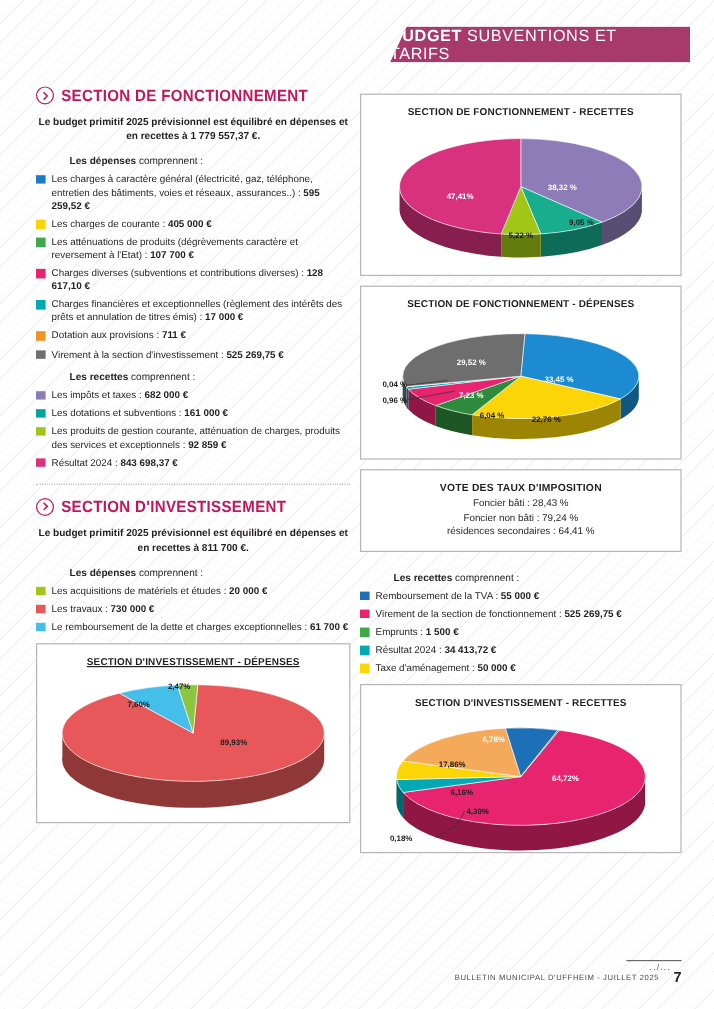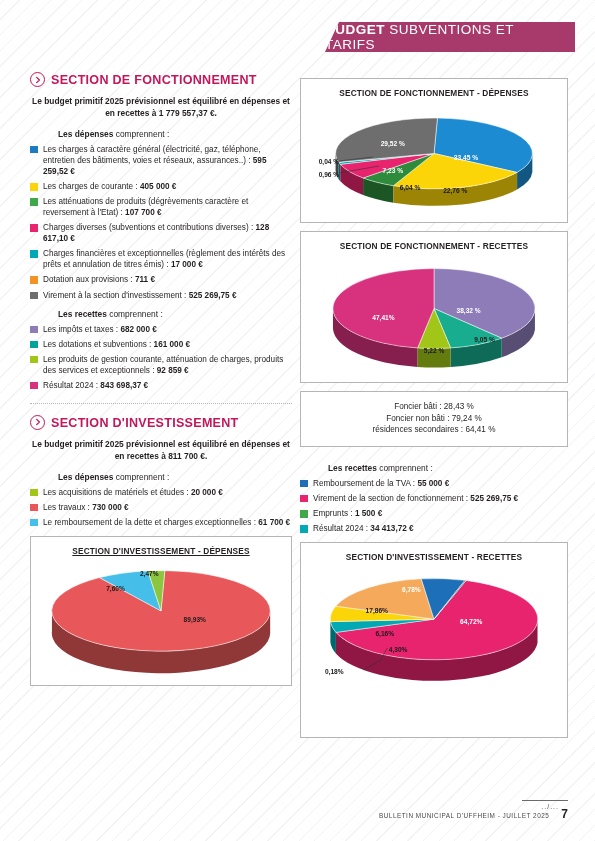--- a/index.html
+++ b/index.html
@@ -185,20 +185,40 @@
           <path d="M 130 54.9 L 116.89619409320346 14.930914471530635 A 109.2 40.260000000000005 0 0 1 133.81102503991323 14.664525304211203 Z" fill="#8CC63F" stroke="#ffffff" stroke-width="0.5"></path>
         </svg>
         <div class="plabel k" style="left: 163.8px; top: 63.44px; transform: translate(-50%, -50%);">89,93%</div>
         <div class="plabel k" style="left: 84.5px; top: 31.72px; transform: translate(-50%, -50%);">7,60%</div>
         <div class="plabel k" style="left: 118.3px; top: 17.08px; transform: translate(-50%, -50%);">2,47%</div>
       </div>
   </div>
 </div>
 
 <div class="colR">
+
+  <div class="chartbox" style="height:152px;">
+    <div class="ctitle">SECTION DE FONCTIONNEMENT - RECETTES</div>
+    <div class="chartstage" id="stage-1" style="height:125px;">
+        <svg viewBox="0 0 266 125" preserveAspectRatio="none">
+          <path d="M 233.93040275206374 59.675421554972125 A 101.08 40 0 0 1 200.6986278856271 87.2033598085286 L 200.6986278856271 106.2033598085286 A 101.08 40 0 0 0 233.93040275206374 78.67542155497213 Z" fill="#584d72"></path>
+          <path d="M 116.62330343856064 96.9715174952731 A 101.08 40 0 0 1 31.96651907836744 58.71341106229829 L 31.96651907836744 77.71341106229829 A 101.08 40 0 0 0 116.62330343856064 115.9715174952731 Z" fill="#861f4e"></path>
+          <path d="M 200.6986278856271 87.2033598085286 A 101.08 40 0 0 1 149.62732990832367 96.95510510719649 L 149.62732990832367 115.95510510719649 A 101.08 40 0 0 0 200.6986278856271 106.2033598085286 Z" fill="#0e6b58"></path>
+          <path d="M 149.62732990832367 96.95510510719649 A 101.08 40 0 0 1 116.62330343856064 96.9715174952731 L 116.62330343856064 115.9715174952731 A 101.08 40 0 0 0 149.62732990832367 115.95510510719649 Z" fill="#647b0e"></path>
+          <path d="M 133 57.5 L 133 17.5 A 101.08 40 0 0 1 200.6986278856271 87.2033598085286 Z" fill="#8E7CB8" stroke="#ffffff" stroke-width="0.5"></path>
+          <path d="M 133 57.5 L 200.6986278856271 87.2033598085286 A 101.08 40 0 0 1 149.62732990832367 96.95510510719649 Z" fill="#17AD8E" stroke="#ffffff" stroke-width="0.5"></path>
+          <path d="M 133 57.5 L 149.62732990832367 96.95510510719649 A 101.08 40 0 0 1 116.62330343856064 96.9715174952731 Z" fill="#A2C617" stroke="#ffffff" stroke-width="0.5"></path>
+          <path d="M 133 57.5 L 116.62330343856064 96.9715174952731 A 101.08 40 0 0 1 132.99999999999997 17.5 Z" fill="#D8327E" stroke="#ffffff" stroke-width="0.5"></path>
+        </svg>
+        <div class="plabel w" style="left: 167.58px; top: 58.75px; transform: translate(-50%, -50%);">38,32 %</div>
+        <div class="plabel k" style="left: 183.54px; top: 87.5px; transform: translate(-50%, -50%);">9,05 %</div>
+        <div class="plabel k" style="left: 133px; top: 98.75px; transform: translate(-50%, -50%);">5,22 %</div>
+        <div class="plabel w" style="left: 82.46px; top: 66.25px; transform: translate(-50%, -50%);">47,41%</div>
+      </div>
+  </div>
 
   <div class="chartbox" style="height:145px;">
     <div class="ctitle">SECTION DE FONCTIONNEMENT - DÉPENSES</div>
     <div class="chartstage" id="stage-0" style="height:118px;">
         <svg viewBox="0 0 266 118" preserveAspectRatio="none">
           <path d="M 37.61760317099868 64.1870003220746 A 98.42 35.4 0 0 1 34.581736944435235 55.2496862698423 L 34.581736944435235 72.2496862698423 A 98.42 35.4 0 0 0 37.61760317099868 81.1870003220746 Z" fill="#444444"></path>
           <path d="M 37.678884003560526 64.27319663456166 A 98.42 35.4 0 0 1 37.61760317099868 64.1870003220746 L 37.61760317099868 81.1870003220746 A 98.42 35.4 0 0 0 37.678884003560526 81.27319663456166 Z" fill="#975b17"></path>
           <path d="M 39.32930699673713 66.32396067045373 A 98.42 35.4 0 0 1 37.678884003560526 64.27319663456166 L 37.678884003560526 81.27319663456166 A 98.42 35.4 0 0 0 39.32930699673713 83.32396067045373 Z" fill="#006970"></path>
           <path d="M 231.33967494945728 56.88992563908644 A 98.42 35.4 0 0 1 216.08034100339165 74.43870068843633 L 216.08034100339165 91.43870068843633 A 98.42 35.4 0 0 0 231.33967494945728 73.88992563908644 Z" fill="#125682"></path>
           <path d="M 62.08335958842186 80.00642472096376 A 98.42 35.4 0 0 1 39.32930699673713 66.32396067045373 L 39.32930699673713 83.32396067045373 A 98.42 35.4 0 0 0 62.08335958842186 97.00642472096376 Z" fill="#901644"></path>
@@ -217,57 +237,39 @@
         <div class="plabel w" style="left: 164.92px; top: 59px; transform: translate(-50%, -50%);">33,45 %</div>
         <div class="plabel k" style="left: 154.28px; top: 92.04px; transform: translate(-50%, -50%);">22,76 %</div>
         <div class="plabel k" style="left: 109.06px; top: 88.5px; transform: translate(-50%, -50%);">6,04 %</div>
         <div class="plabel w" style="left: 91.77px; top: 71.98px; transform: translate(-50%, -50%);">7,23 %</div>
         <div class="plabel k" style="left: 27.93px; top: 75.52px; transform: translate(-50%, -50%);">0,96 %</div>
         <div class="plabel k" style="left: 27.93px; top: 62.54px; transform: translate(-50%, -50%);">0,04 %</div>
         <div class="plabel w" style="left: 91.77px; top: 44.84px; transform: translate(-50%, -50%);">29,52 %</div>
       </div>
   </div>
 
-  <div class="chartbox" style="height:152px;">
-    <div class="ctitle">SECTION DE FONCTIONNEMENT - RECETTES</div>
-    <div class="chartstage" id="stage-1" style="height:125px;">
-        <svg viewBox="0 0 266 125" preserveAspectRatio="none">
-          <path d="M 233.93040275206374 59.675421554972125 A 101.08 40 0 0 1 200.6986278856271 87.2033598085286 L 200.6986278856271 106.2033598085286 A 101.08 40 0 0 0 233.93040275206374 78.67542155497213 Z" fill="#584d72"></path>
-          <path d="M 116.62330343856064 96.9715174952731 A 101.08 40 0 0 1 31.96651907836744 58.71341106229829 L 31.96651907836744 77.71341106229829 A 101.08 40 0 0 0 116.62330343856064 115.9715174952731 Z" fill="#861f4e"></path>
-          <path d="M 200.6986278856271 87.2033598085286 A 101.08 40 0 0 1 149.62732990832367 96.95510510719649 L 149.62732990832367 115.95510510719649 A 101.08 40 0 0 0 200.6986278856271 106.2033598085286 Z" fill="#0e6b58"></path>
-          <path d="M 149.62732990832367 96.95510510719649 A 101.08 40 0 0 1 116.62330343856064 96.9715174952731 L 116.62330343856064 115.9715174952731 A 101.08 40 0 0 0 149.62732990832367 115.95510510719649 Z" fill="#647b0e"></path>
-          <path d="M 133 57.5 L 133 17.5 A 101.08 40 0 0 1 200.6986278856271 87.2033598085286 Z" fill="#8E7CB8" stroke="#ffffff" stroke-width="0.5"></path>
-          <path d="M 133 57.5 L 200.6986278856271 87.2033598085286 A 101.08 40 0 0 1 149.62732990832367 96.95510510719649 Z" fill="#17AD8E" stroke="#ffffff" stroke-width="0.5"></path>
-          <path d="M 133 57.5 L 149.62732990832367 96.95510510719649 A 101.08 40 0 0 1 116.62330343856064 96.9715174952731 Z" fill="#A2C617" stroke="#ffffff" stroke-width="0.5"></path>
-          <path d="M 133 57.5 L 116.62330343856064 96.9715174952731 A 101.08 40 0 0 1 132.99999999999997 17.5 Z" fill="#D8327E" stroke="#ffffff" stroke-width="0.5"></path>
-        </svg>
-        <div class="plabel w" style="left: 167.58px; top: 58.75px; transform: translate(-50%, -50%);">38,32 %</div>
-        <div class="plabel k" style="left: 183.54px; top: 87.5px; transform: translate(-50%, -50%);">9,05 %</div>
-        <div class="plabel k" style="left: 133px; top: 98.75px; transform: translate(-50%, -50%);">5,22 %</div>
-        <div class="plabel w" style="left: 82.46px; top: 66.25px; transform: translate(-50%, -50%);">47,41%</div>
-      </div>
-  </div>
-
   <div class="votebox">
+    <div class="vt">VOTE DES TAUX D'IMPOSITION</div>
     <div class="vl">Foncier bâti : 28,43 %</div>
     <div class="vl">Foncier non bâti : 79,24 %</div>
     <div class="vl">résidences secondaires : 64,41 %</div>
   </div>
 
   <div class="sublabel" style="margin-top:16px;">
     <b>Les recettes</b><span> comprennent :</span>
   </div>
   <ul class="items" id="i-rev">
       <li><span class="sw" style="background: rgb(29, 111, 184);"></span><span>Remboursement de la TVA : </span><b>55 000 €</b></li>
       <li><span class="sw" style="background: rgb(232, 36, 110);"></span><span>Virement de la section de fonctionnement : </span><b>525 269,75 €</b></li>
       <li><span class="sw" style="background: rgb(63, 169, 73);"></span><span>Emprunts : </span><b>1 500 €</b></li>
       <li><span class="sw" style="background: rgb(0, 169, 180);"></span><span>Résultat 2024 : </span><b>34 413,72 €</b></li>
-    </ul>
-
-  <div class="chartbox" style="height:196px;margin-top:4px;">
+      <li><span class="sw" style="background: rgb(252, 213, 8);"></span><span>Taxe d'aménagement : </span><b>50 000 €</b></li>
+    </ul>
+
+  <div class="chartbox" style="height:141px;margin-top:4px;">
     <div class="ctitle">SECTION D'INVESTISSEMENT - RECETTES</div>
     <div class="chartstage" id="stage-3" style="height:127px;">
         <svg viewBox="0 0 266 127" preserveAspectRatio="none">
           <path d="M 29.45660334948714 59.65083575653022 A 103.74000000000001 40.64 0 0 1 29.260090305564376 57.09637679887408 L 29.260090305564376 78.09637679887408 A 103.74000000000001 40.64 0 0 0 29.45660334948714 80.65083575653023 Z" fill="#9c8405"></path>
           <path d="M 34.916619724946614 70.38645493242942 A 103.74000000000001 40.64 0 0 1 29.45660334948714 59.65083575653022 L 29.45660334948714 80.65083575653023 A 103.74000000000001 40.64 0 0 0 34.916619724946614 91.38645493242942 Z" fill="#006970"></path>
           <path d="M 236.52114105626575 59.788448049662534 A 103.74000000000001 40.64 0 0 1 34.916619724946614 70.38645493242942 L 34.916619724946614 91.38645493242942 A 103.74000000000001 40.64 0 0 0 236.52114105626575 80.78844804966253 Z" fill="#901644"></path>
           <path d="M 133 57.15 L 165.05742299645703 18.49906317776496 A 103.74000000000001 40.64 0 1 1 34.916619724946614 70.38645493242942 Z" fill="#E8246E" stroke="#ffffff" stroke-width="0.5"></path>
           <path d="M 133 57.15 L 34.916619724946614 70.38645493242942 A 103.74000000000001 40.64 0 0 1 29.45660334948714 59.65083575653022 Z" fill="#00A9B4" stroke="#ffffff" stroke-width="0.5"></path>
           <path d="M 133 57.15 L 29.45660334948714 59.65083575653022 A 103.74000000000001 40.64 0 0 1 34.70626008599385 44.155230038047755 Z" fill="#FCD508" stroke="#ffffff" stroke-width="0.5"></path>
           <path d="M 133 57.15 L 34.70626008599385 44.155230038047755 A 103.74000000000001 40.64 0 0 1 120.25664228857312 16.81778442328445 Z" fill="#F5A95A" stroke="#ffffff" stroke-width="0.5"></path>

